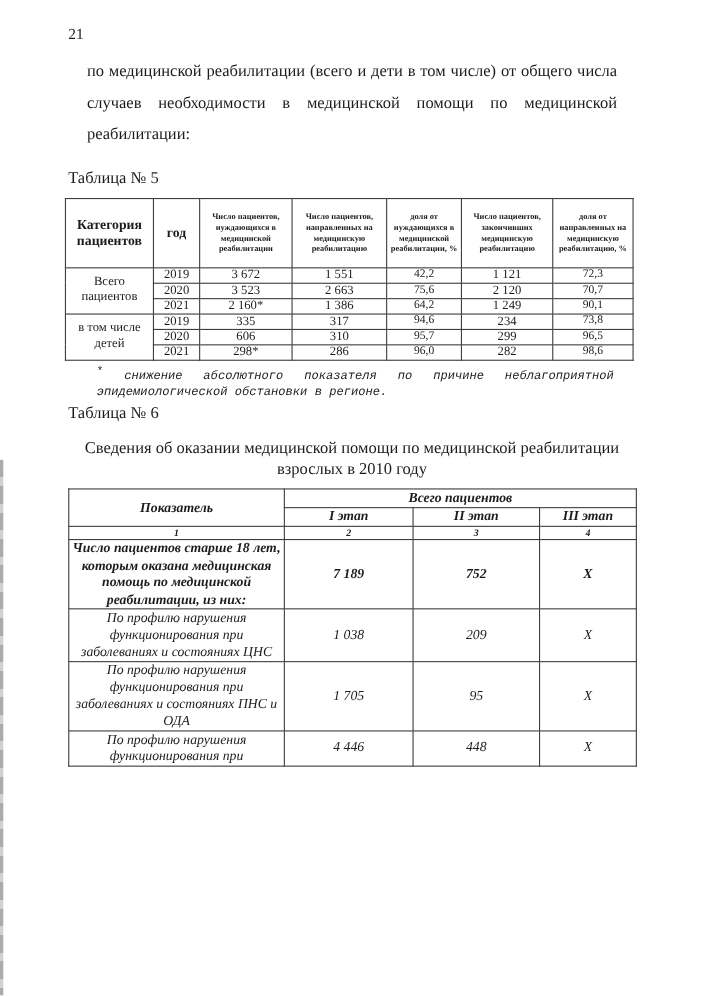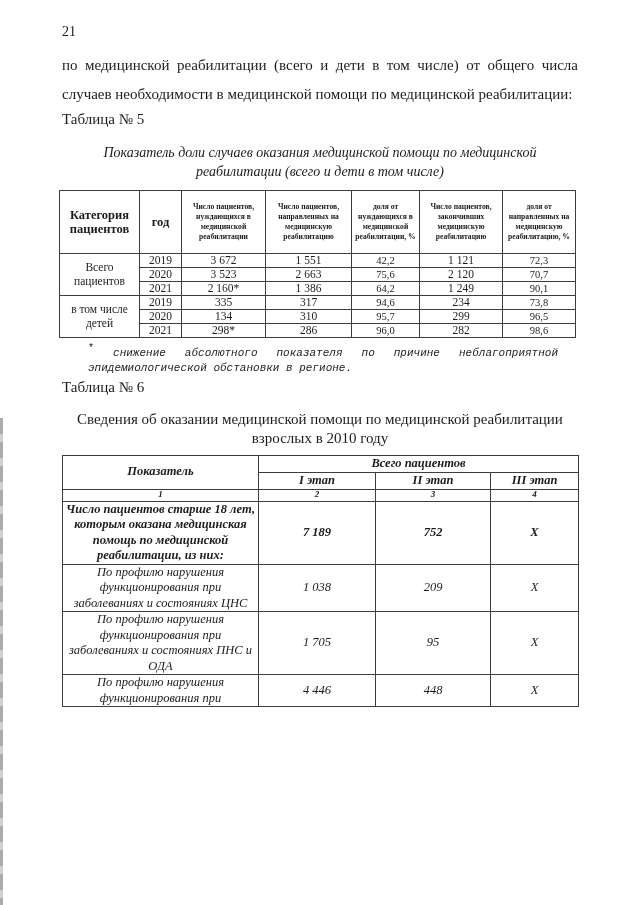--- a/index.html
+++ b/index.html
@@ -18,21 +18,21 @@
   }
   .page-number {
     text-align: left;
     font-size: 14px;
     height: 18px;
   }
   .para {
     font-size: 15px;
     line-height: 28.5px;
     text-align: justify;
-    margin: 0;
+    margin: 17px;
   }
   .para.intro { margin-top: 9px; }
   .para.indent { text-indent: 27px; margin-top: 15px; }
   .table-label {
     text-align: left;
     font-size: 15px;
     margin-top: 3px;
   }
   .t5-title {
     text-align: center;
@@ -114,21 +114,20 @@
 <div class="scan-edge"></div>
 
 <div class="content">
 
   <div class="page-number">21</div>
 
   <p class="para intro">по медицинской реабилитации (всего и дети в том числе) от общего числа случаев необходимости в медицинской помощи по медицинской реабилитации:</p>
 
   <div class="table-label">Таблица № 5</div>
 
-  <div class="t5-title">Показатель доли случаев оказания медицинской помощи по медицинской реабилитации (всего и дети в том числе)</div>
 
   <table class="t5">
     <colgroup>
       <col class="c-cat">
         <col class="c-year">
         <col class="c-n1">
         <col class="c-n2">
         <col class="c-p1">
         <col class="c-n3">
         <col class="c-p2">
@@ -174,21 +173,21 @@
         <td class="cat" rowspan="3">в том числе детей</td>
         <td>2019</td>
         <td>335</td>
         <td>317</td>
         <td class="pct">94,6</td>
         <td>234</td>
         <td class="pct">73,8</td>
       </tr>
       <tr>
         <td>2020</td>
-        <td>134</td>
+        <td>606</td>
         <td>310</td>
         <td class="pct">95,7</td>
         <td>299</td>
         <td class="pct">96,5</td>
       </tr>
       <tr>
         <td>2021</td>
         <td>298*</td>
         <td>286</td>
         <td class="pct">96,0</td>

